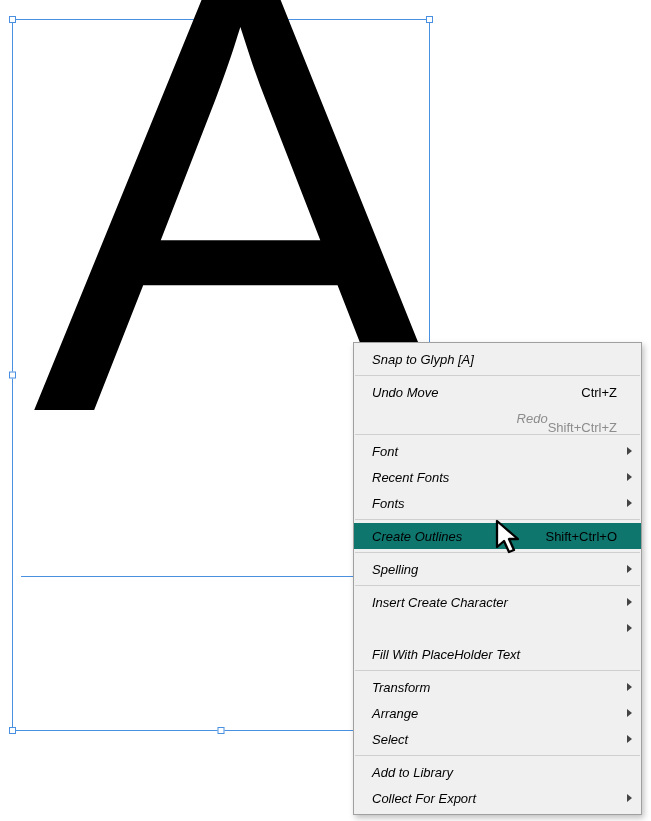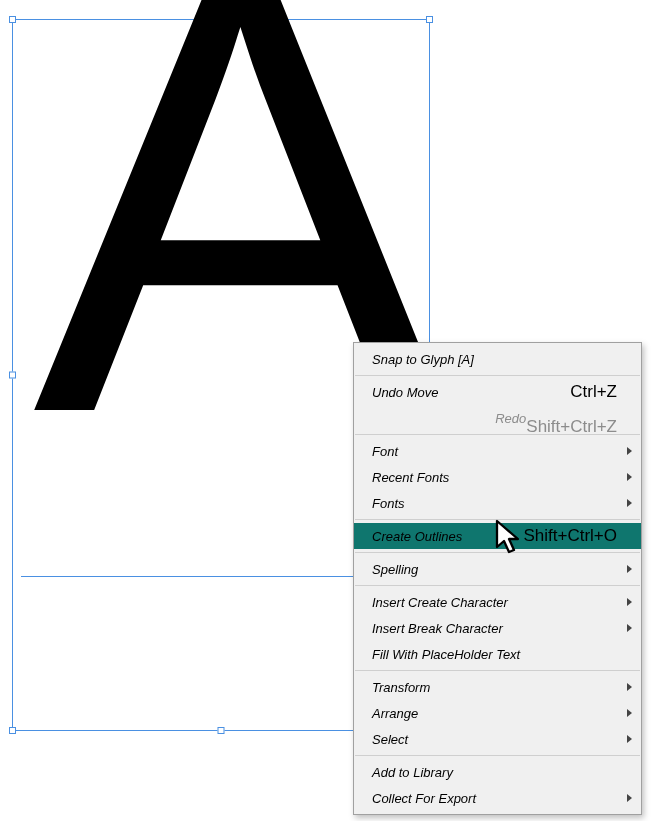--- a/index.html
+++ b/index.html
@@ -85,21 +85,21 @@
     }
     .menu-item.highlight {
       background: #0f766e;
     }
     .menu-item .label {
       flex: 1;
       font-style: italic;
     }
     .menu-item .shortcut {
       color: #000;
-      font-size: 17px;
+      font-size: 13px;
     }
     .menu-item.disabled .shortcut {
       color: #8c8c8c;
       margin-top: 18px;
     }
     .menu-item .arrow {
       position: absolute;
       right: 9px;
       top: 50%;
       transform: translateY(-50%);
@@ -186,21 +186,20 @@
     <span class="arrow"></span>
   </div>
 
   <div class="separator"></div>
 
   <div class="menu-item">
     <span class="label">Insert Create Character</span>
     <span class="arrow"></span>
   </div>
   <div class="menu-item">
-    <span class="label">Insert Break Character</span>
     <span class="arrow"></span>
   </div>
   <div class="menu-item">
     <span class="label">Fill With PlaceHolder Text</span>
   </div>
 
   <div class="separator"></div>
 
   <div class="menu-item">
     <span class="label">Transform</span>

